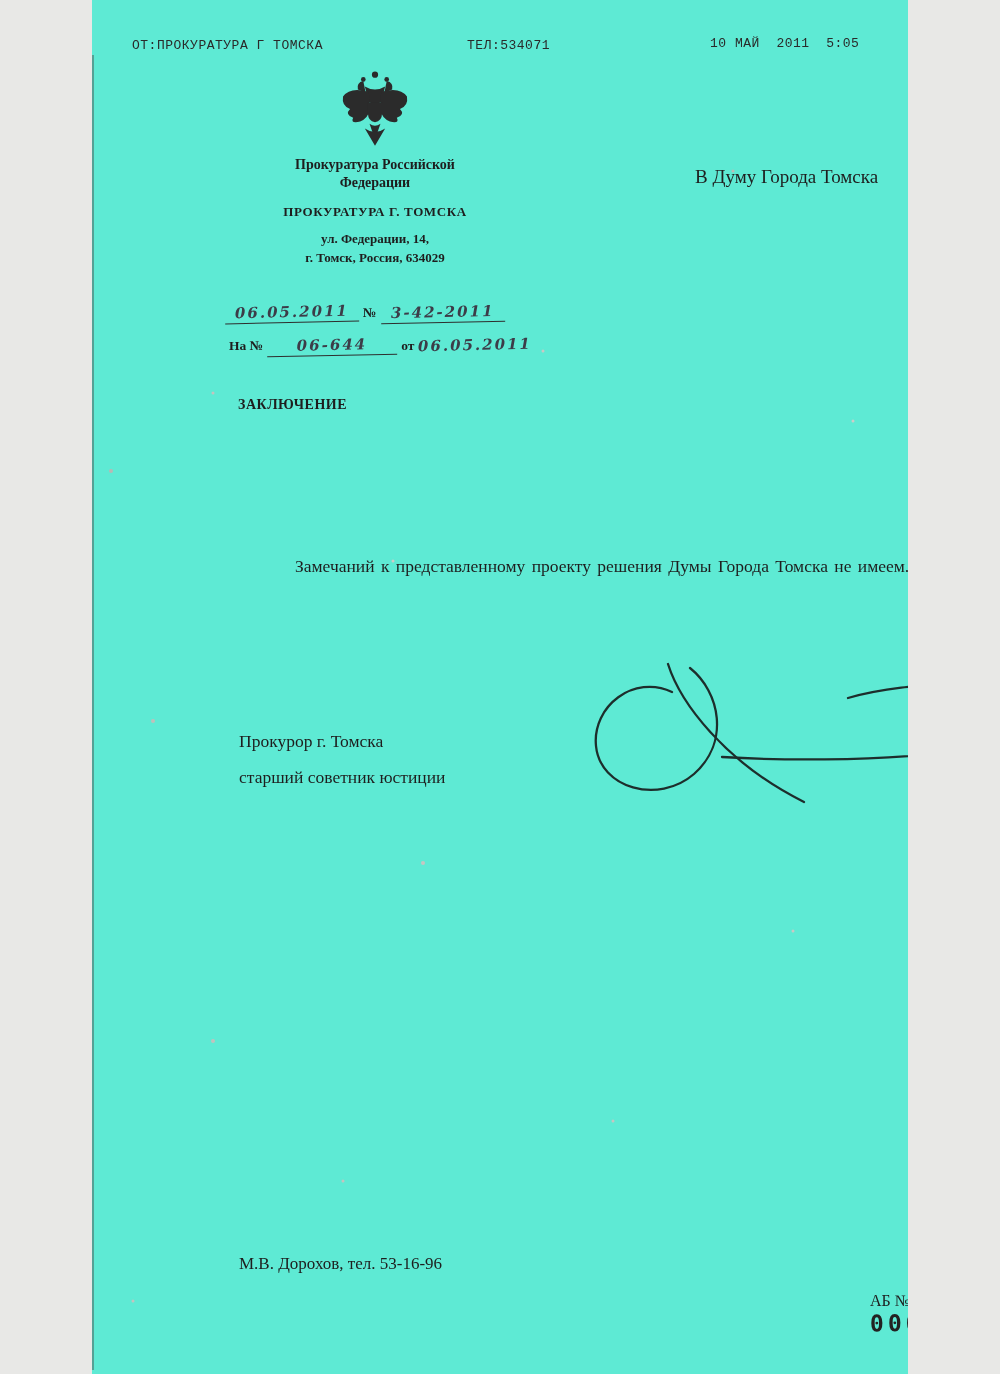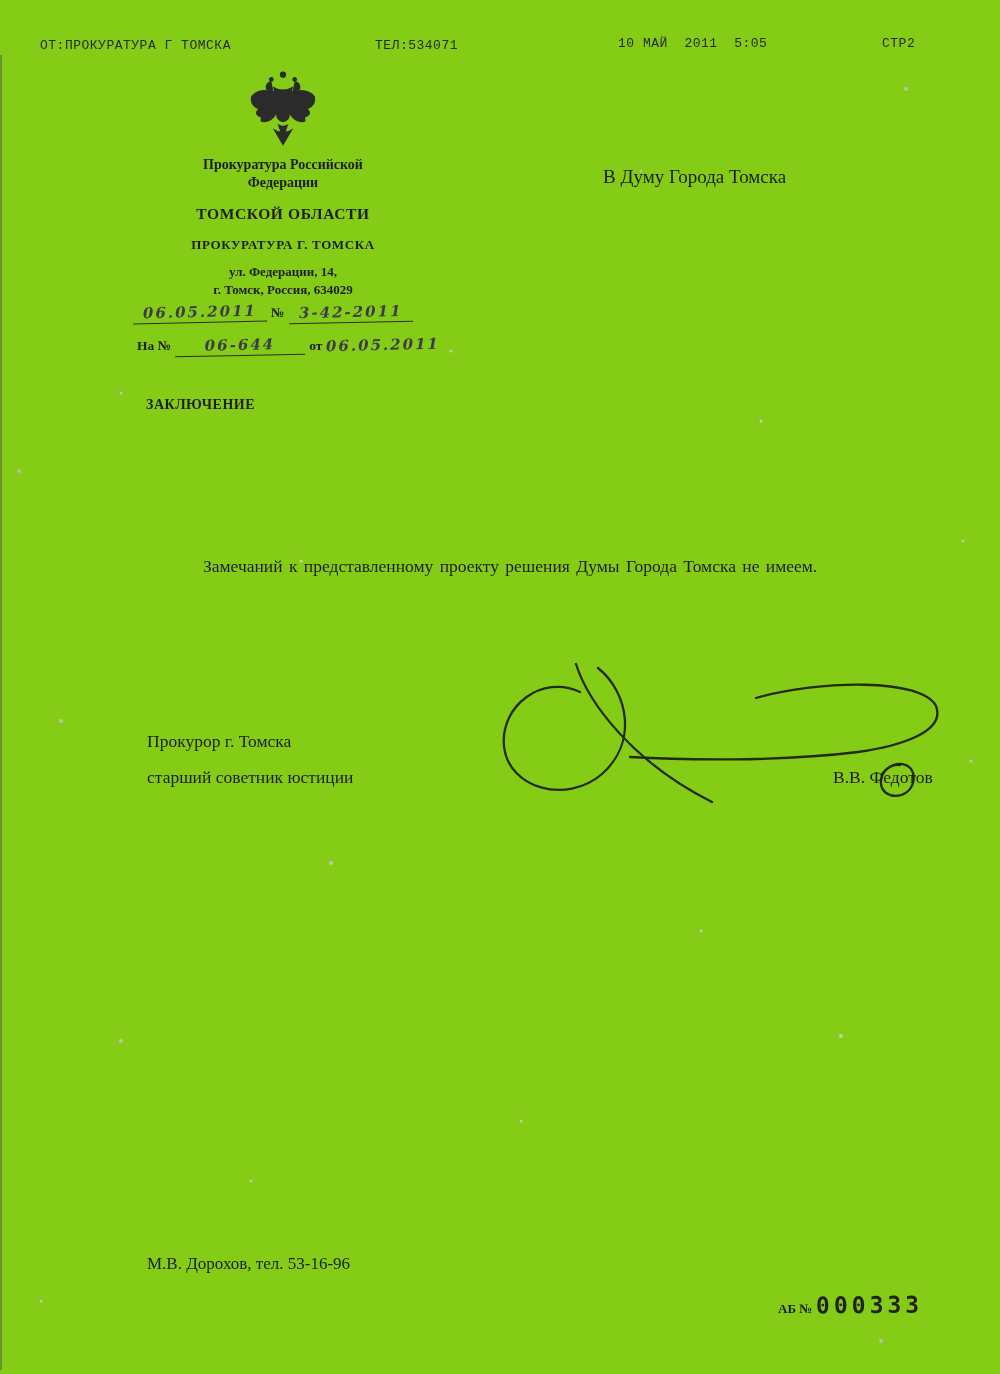--- a/index.html
+++ b/index.html
@@ -1,21 +1,21 @@
 <!DOCTYPE html>
 <html><head>
 <meta charset="utf-8">
 <style>
   html, body { margin: 0; padding: 0; background: #e8e8e6; }
   .page {
     position: relative;
-    width: 1000px;
+    width: 816px;
     height: 1374px;
     margin: 0 auto;
-    background: #84cc16;
+    background: #5eead4;
     overflow: hidden;
     color: #1e1e1e;
     font-family: "Liberation Serif", serif;
   }
   .abs { position: absolute; }
 
   
   .fax {
     font-family: "Liberation Mono", monospace;
     font-size: 13px;
@@ -93,21 +93,21 @@
     text-indent: 57px;
     word-spacing: 2px;
   }
 
   .sig-label { font-size: 17.5px; }
 
   .signature-svg { pointer-events: none; }
 
   
   .executor { font-size: 17px; }
-  .stamp-label { font-size: 13px; font-weight: bold; }
+  .stamp-label { font-size: 16px; font-weight: normal; }
   .stamp-num {
     font-family: "DejaVu Sans Mono", monospace;
     font-size: 23px; font-weight: bold;
     letter-spacing: 4px; color: #222;
     display: inline-block; transform: rotate(-0.6deg);
   }
 
   
   .scan-edge {
     left: 0; top: 55px; width: 2px; height: 1315px;
@@ -156,21 +156,20 @@
           <path d="M42 28 Q18 21 9 34 Q7 46 18 50 Q11 57 22 61 Q18 69 31 66 Q41 62 44 50 Z"></path>
           <path d="M58 28 Q82 21 91 34 Q93 46 82 50 Q89 57 78 61 Q82 69 69 66 Q59 62 56 50 Z"></path>
           <path d="M41 42 h18 v14 q0 9 -9 11 q-9 -2 -9 -11 Z"></path>
           <path d="M43 69 L50 89 L57 69 Q50 74 43 69 Z"></path>
           <path d="M37 75 L50 97 L63 75 Q50 84 37 75 Z"></path>
         </g>
       </svg>
     </span>
     <div class="org-parent">Прокуратура Российской Федерации</div>
     <div class="org-main">
-      <div>ТОМСКОЙ ОБЛАСТИ</div>
     </div>
     <div class="org-city">ПРОКУРАТУРА Г. ТОМСКА</div>
     <div class="org-addr">
       <div>ул. Федерации, 14,</div>
       <div>г. Томск, Россия, 634029</div>
     </div>
   </div>
 
   <div class="abs num-line" style="left:133px; top:303px;">
     <span class="hand u">06.05.2011</span><span class="plabel">№</span><span class="hand u">3-42-2011</span>

